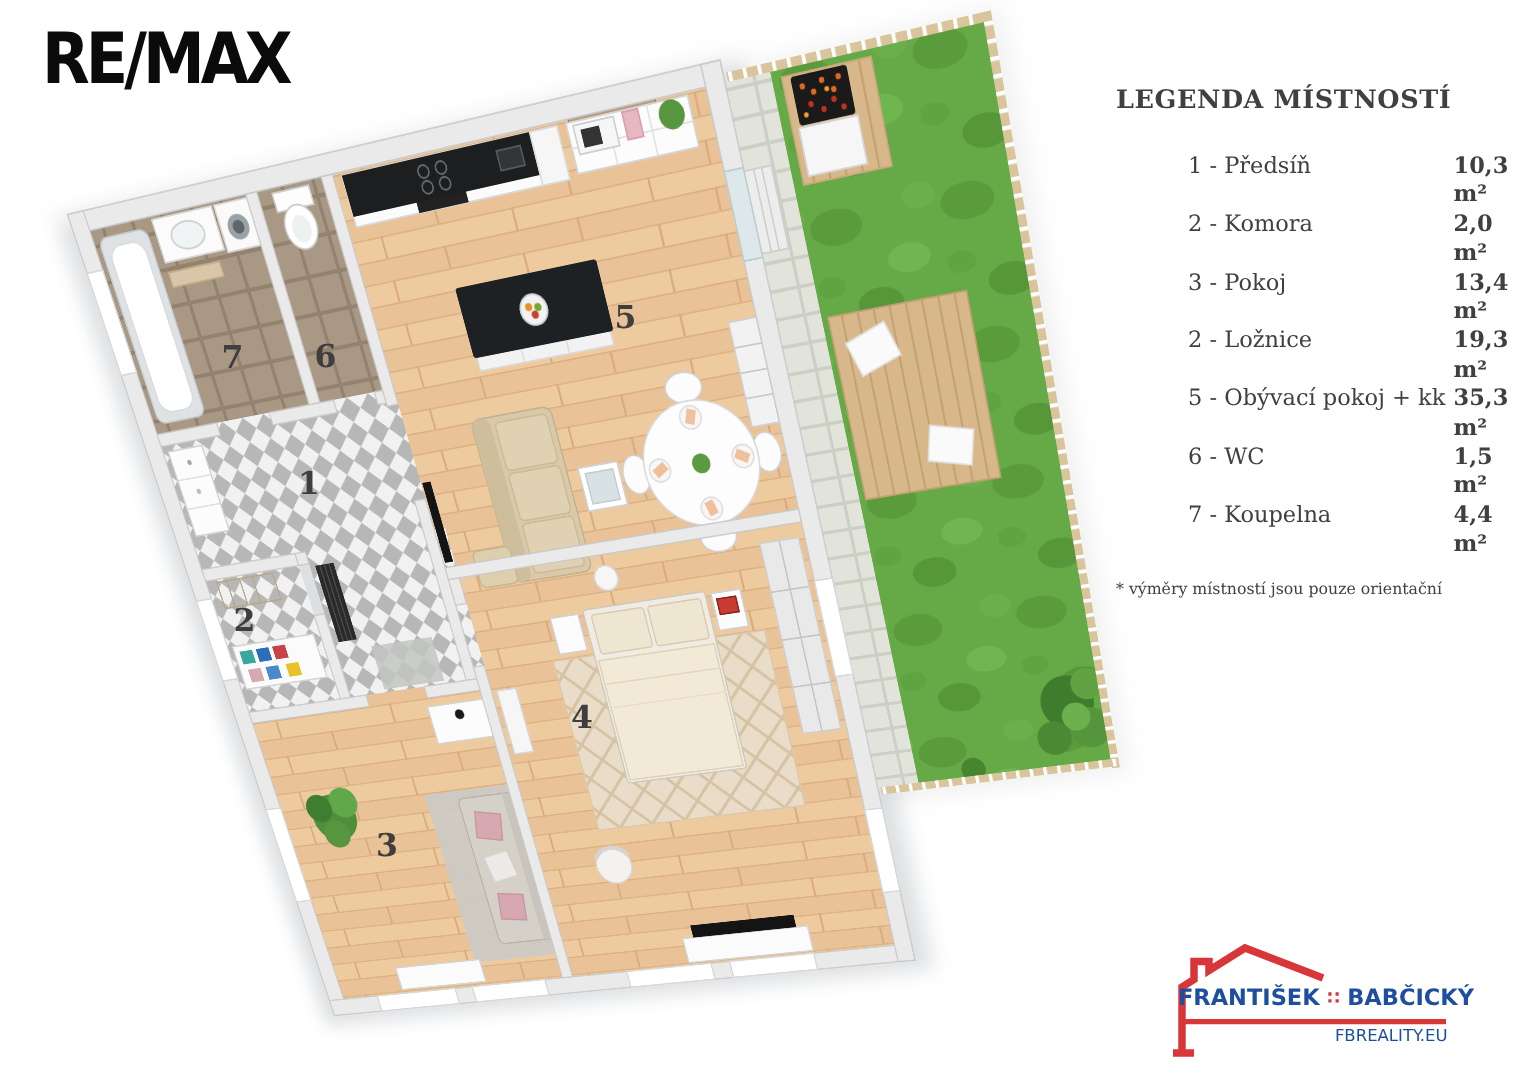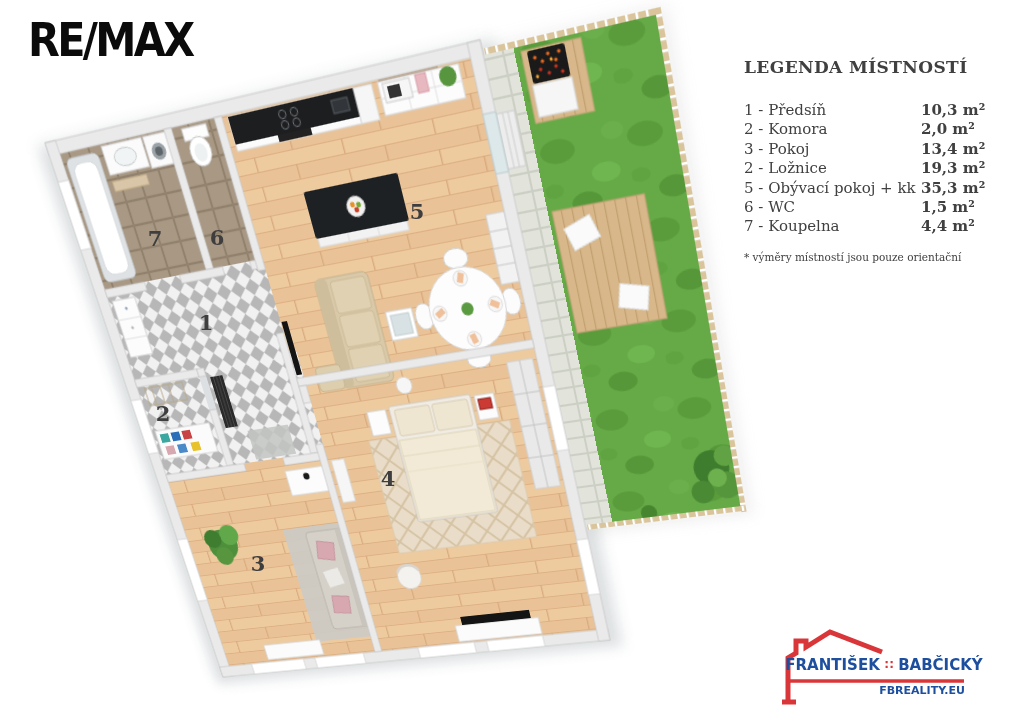--- a/index.html
+++ b/index.html
@@ -8,21 +8,21 @@
 
   
   .remax{position:absolute;left:28px;top:12px;color:#0b0b0b;
          font-family:"DejaVu Sans",sans-serif;font-weight:bold;font-size:47px;
          letter-spacing:-3px;transform:scaleX(0.88);transform-origin:0 50%;}
 
   
   .legend{position:absolute;left:744px;top:57px;width:262px;color:#404040;}
   .legend-title{font-size:17px;font-weight:600;letter-spacing:.4px;margin:0 0 24px 0;}
   .legend-row{display:flex;font-size:15px;line-height:19.4px;}
-  .legend-row .rname{width:177px;}
+  .legend-row .rname{width:177px;margin-left:48px;}
   .legend-row .rarea{flex:1;font-weight:bold;}
   .legend-foot{margin-top:14px;font-size:10.5px;}
 
   
   .plan3d{position:absolute;left:0;top:0;width:450px;height:560px;
           transform-origin:0 0;
           transform:matrix3d(0.85971,-0.23780,0,-0.00022284, 0.38066,1.14422,0,0.00028161, 0,0,1,0, 45,143,0,1);}
   .plan3d svg{position:absolute;left:0;top:0;overflow:visible;}
 
   
@@ -32,21 +32,21 @@
   .p4{left:388px;top:478px}.p5{left:417px;top:211px}.p6{left:217px;top:237px}
   .p7{left:155px;top:238px}
 
   
   .fb-logo{position:absolute;left:770px;top:614px;width:205px;height:96px;}
   .fb-name{position:absolute;left:16px;top:42px;width:196px;display:flex;gap:5px;
            align-items:center;justify-content:center;font-family:"DejaVu Sans",sans-serif;
            font-weight:bold;font-size:15px;white-space:nowrap;}
   .fb-sep{font-size:12px;line-height:1;}
   .fb-web{position:absolute;left:80px;top:70px;width:115px;text-align:right;
-          font-family:"DejaVu Sans",sans-serif;font-weight:bold;font-size:11px;}
+          font-family:"DejaVu Sans",sans-serif;font-weight:normal;font-size:11px;}
 </style>
 </head>
 <body>
 
 <div class="stage">
 
   <div class="remax">RE/MAX</div>
 
   <div class="plan3d">
     <svg width="620" height="600" viewBox="0 0 620 600">

